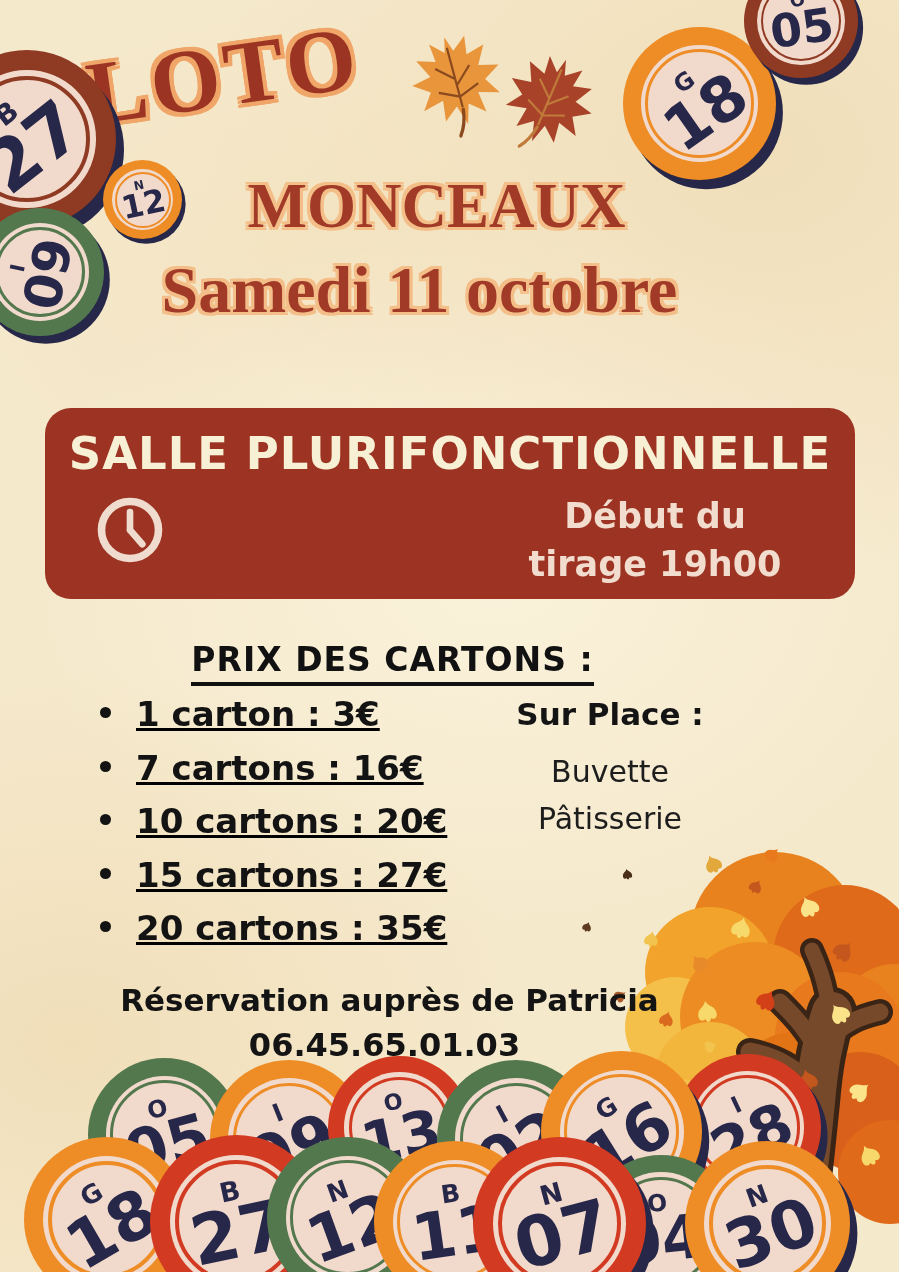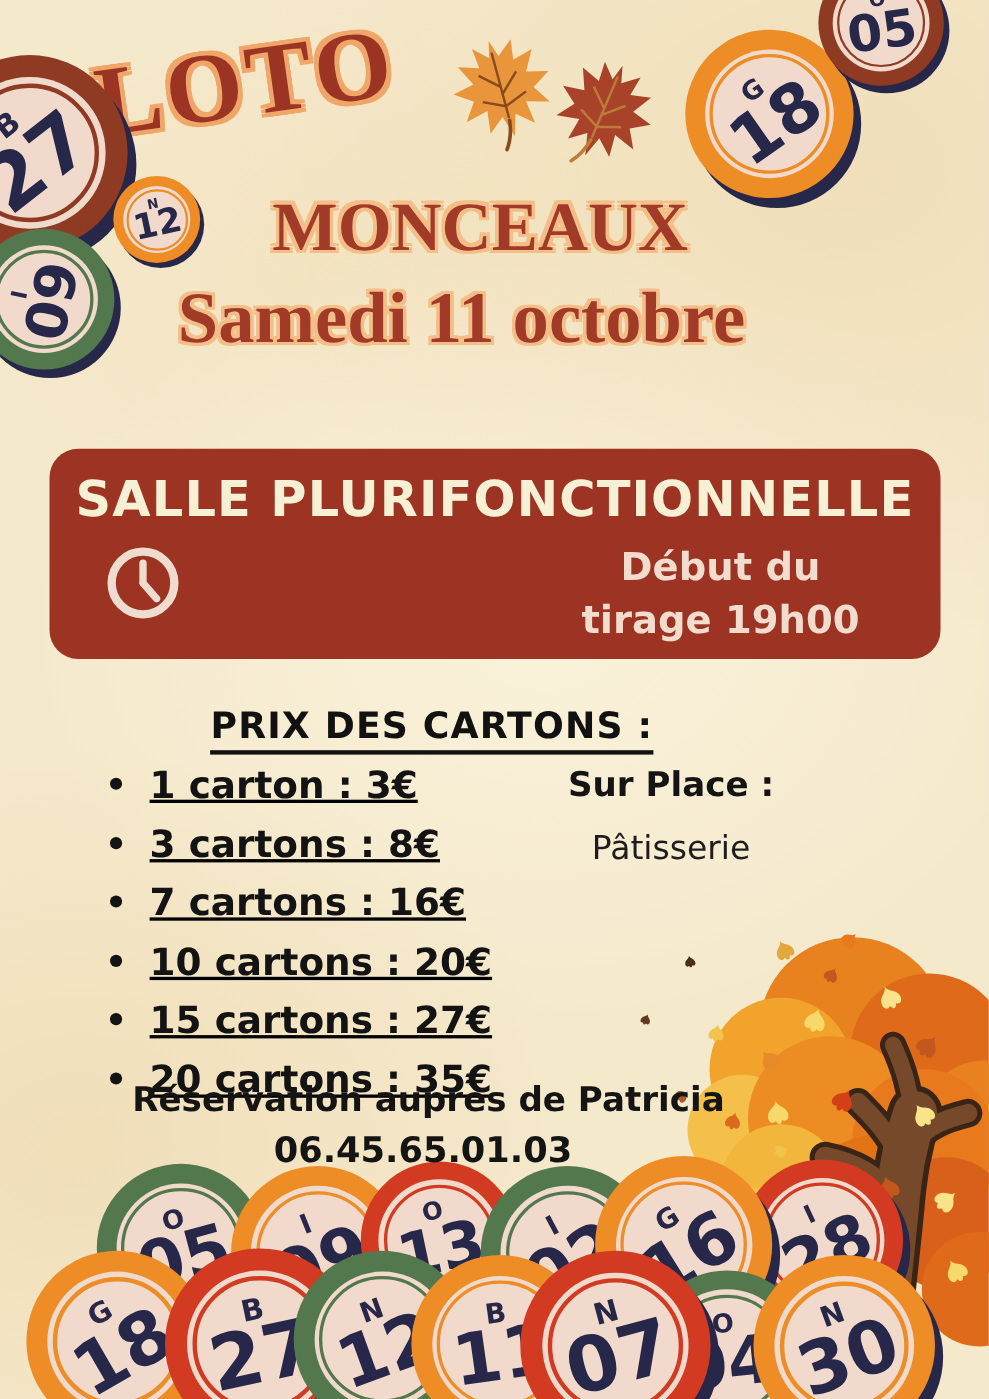--- a/index.html
+++ b/index.html
@@ -394,30 +394,30 @@
     <svg class="clock" viewBox="0 0 80 80" aria-hidden="true">
       <circle cx="40" cy="40" r="30" fill="none" stroke="#F0DCCE" stroke-width="8"></circle>
       <path d="M40 40 L40 21 M40 40 L53 55" fill="none" stroke="#F0DCCE" stroke-width="7" stroke-linecap="round"></path>
     </svg>
     <div class="draw-text">Début du tirage 19h00</div>
   </div>
 
   <div class="prices-heading"><span>PRIX DES CARTONS :</span></div>
   <ul class="prices-list" id="prices-list">
       <li>1 carton : 3€</li>
-      <li>3 cartons : 8€</li>
       <li>7 cartons : 16€</li>
       <li>10 cartons : 20€</li>
       <li>15 cartons : 27€</li>
       <li>20 cartons : 35€</li>
     </ul>
 
   <div class="onsite">
     <div class="onsite-heading">Sur Place :</div>
     <ul class="onsite-list" id="onsite-list">
+        <li>Buvette</li>
         <li>Pâtisserie</li>
       </ul>
   </div>
 
   <div class="resa-line">Réservation auprès de Patricia</div>
   <div class="resa-phone">06.45.65.01.03</div>
 
 </div>
 
 </body></html>

